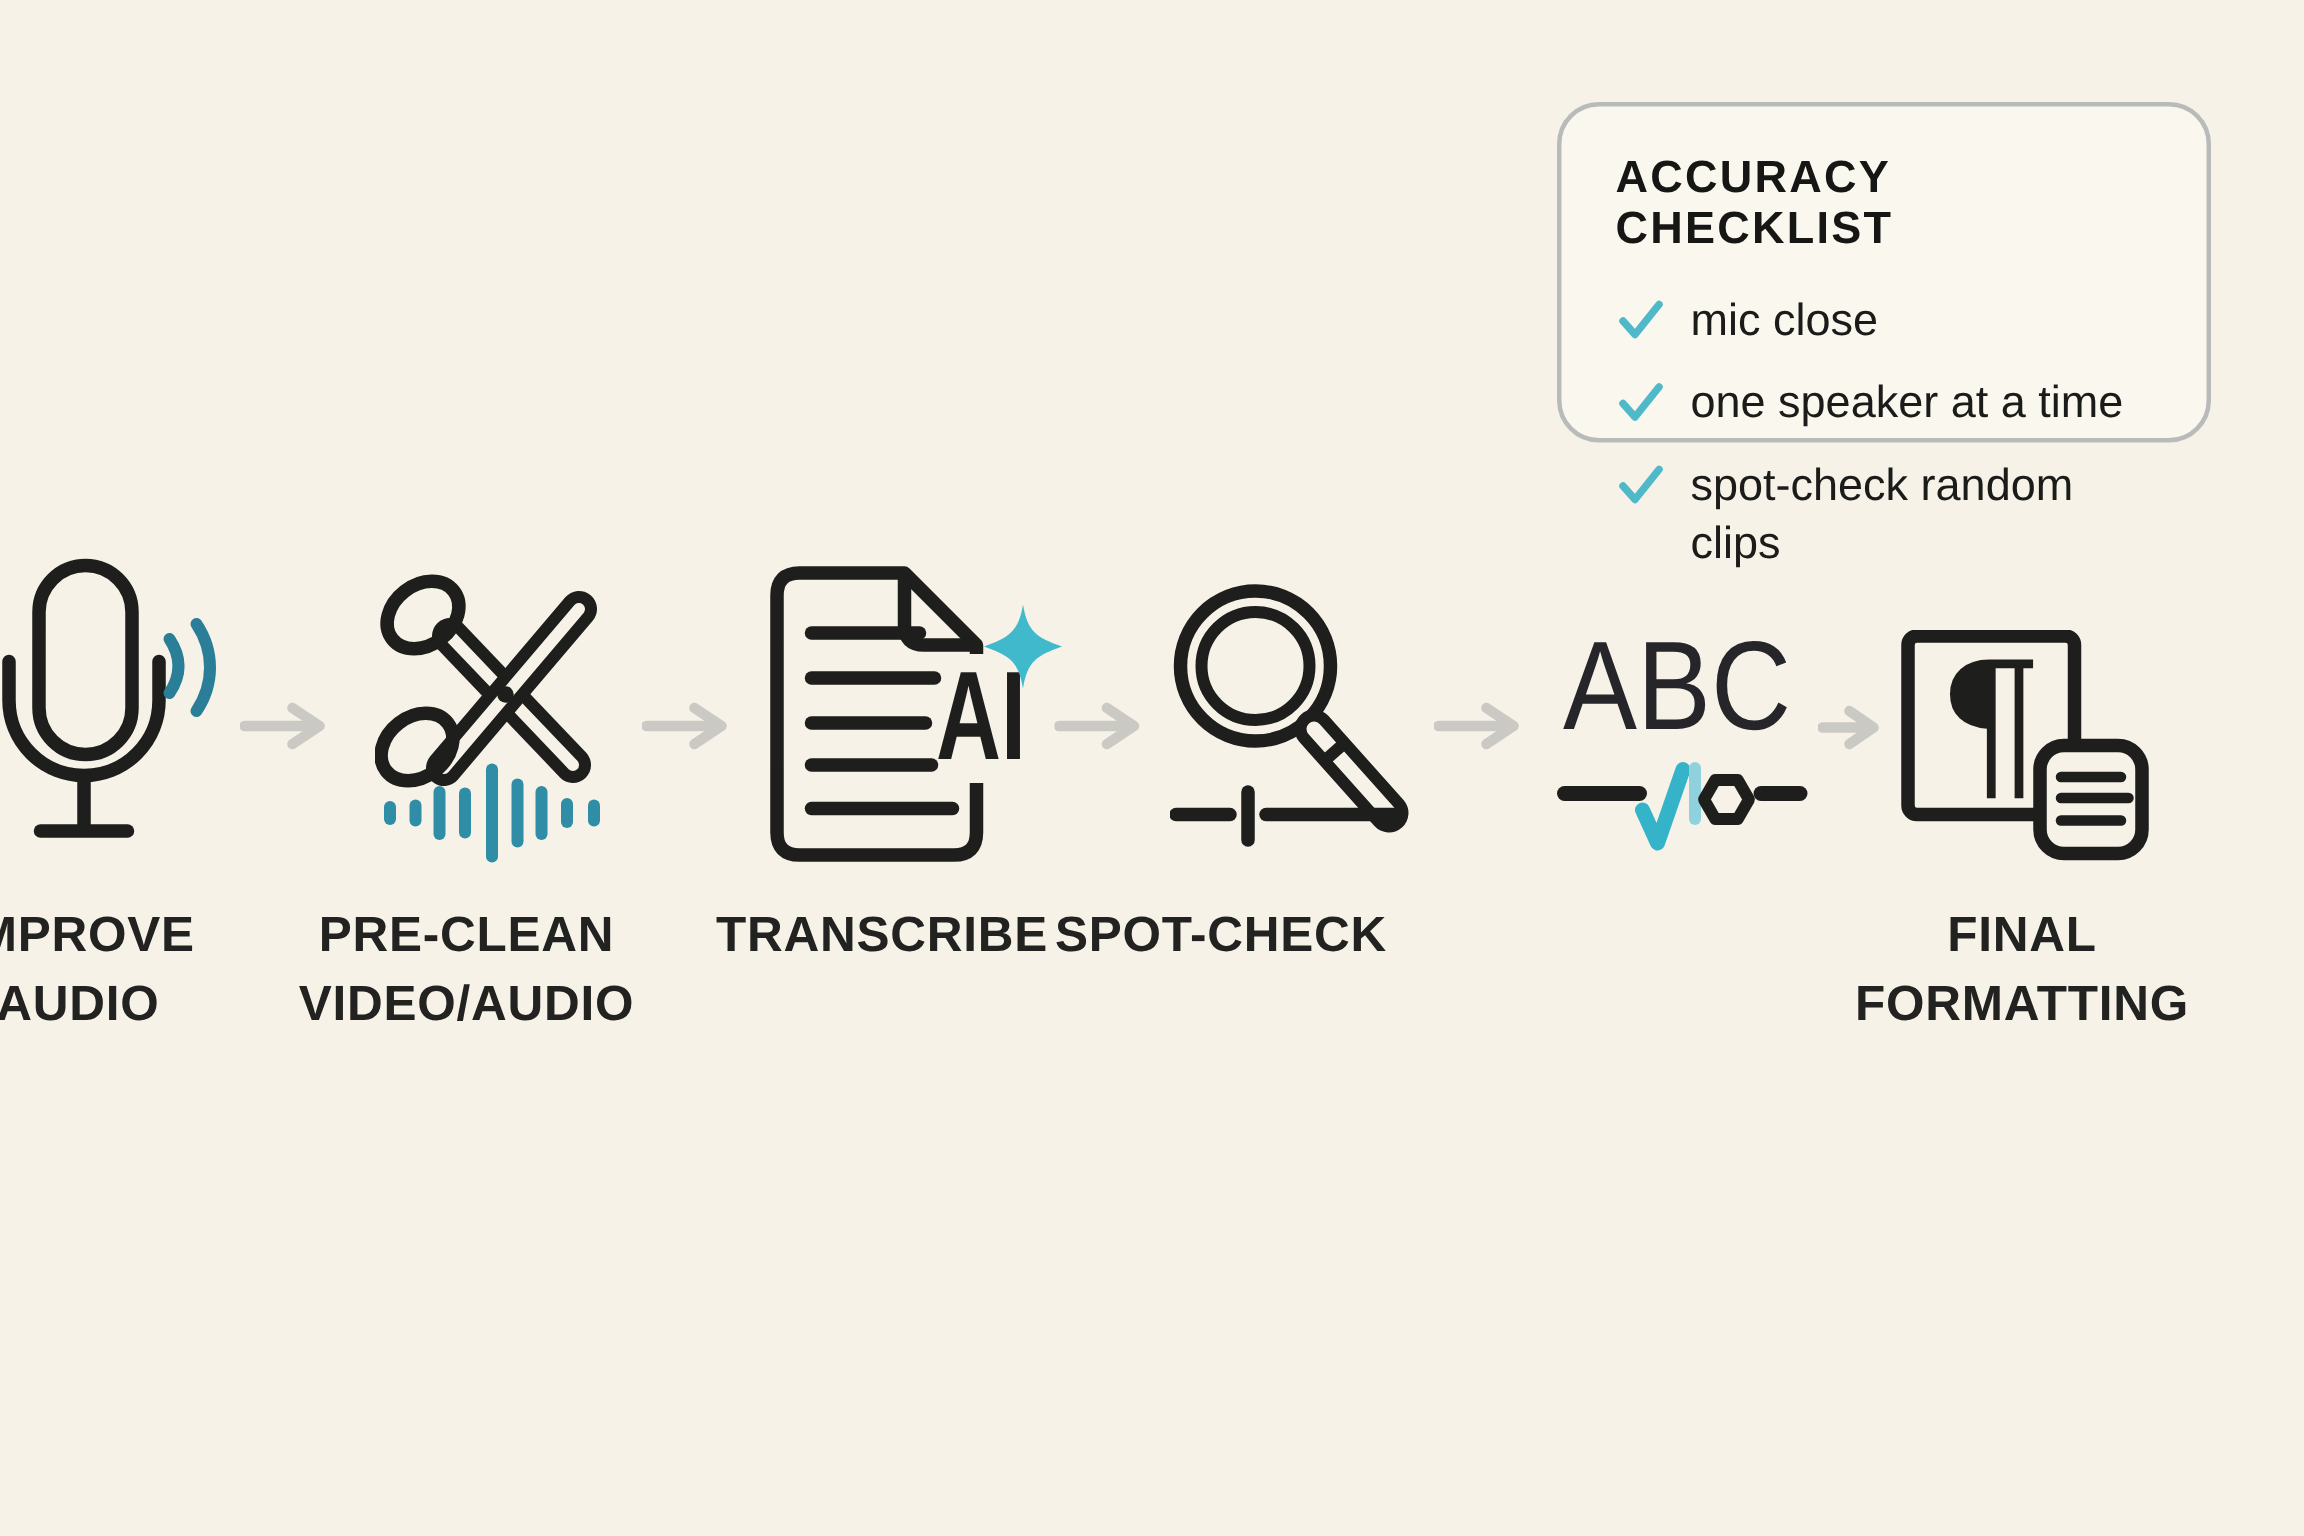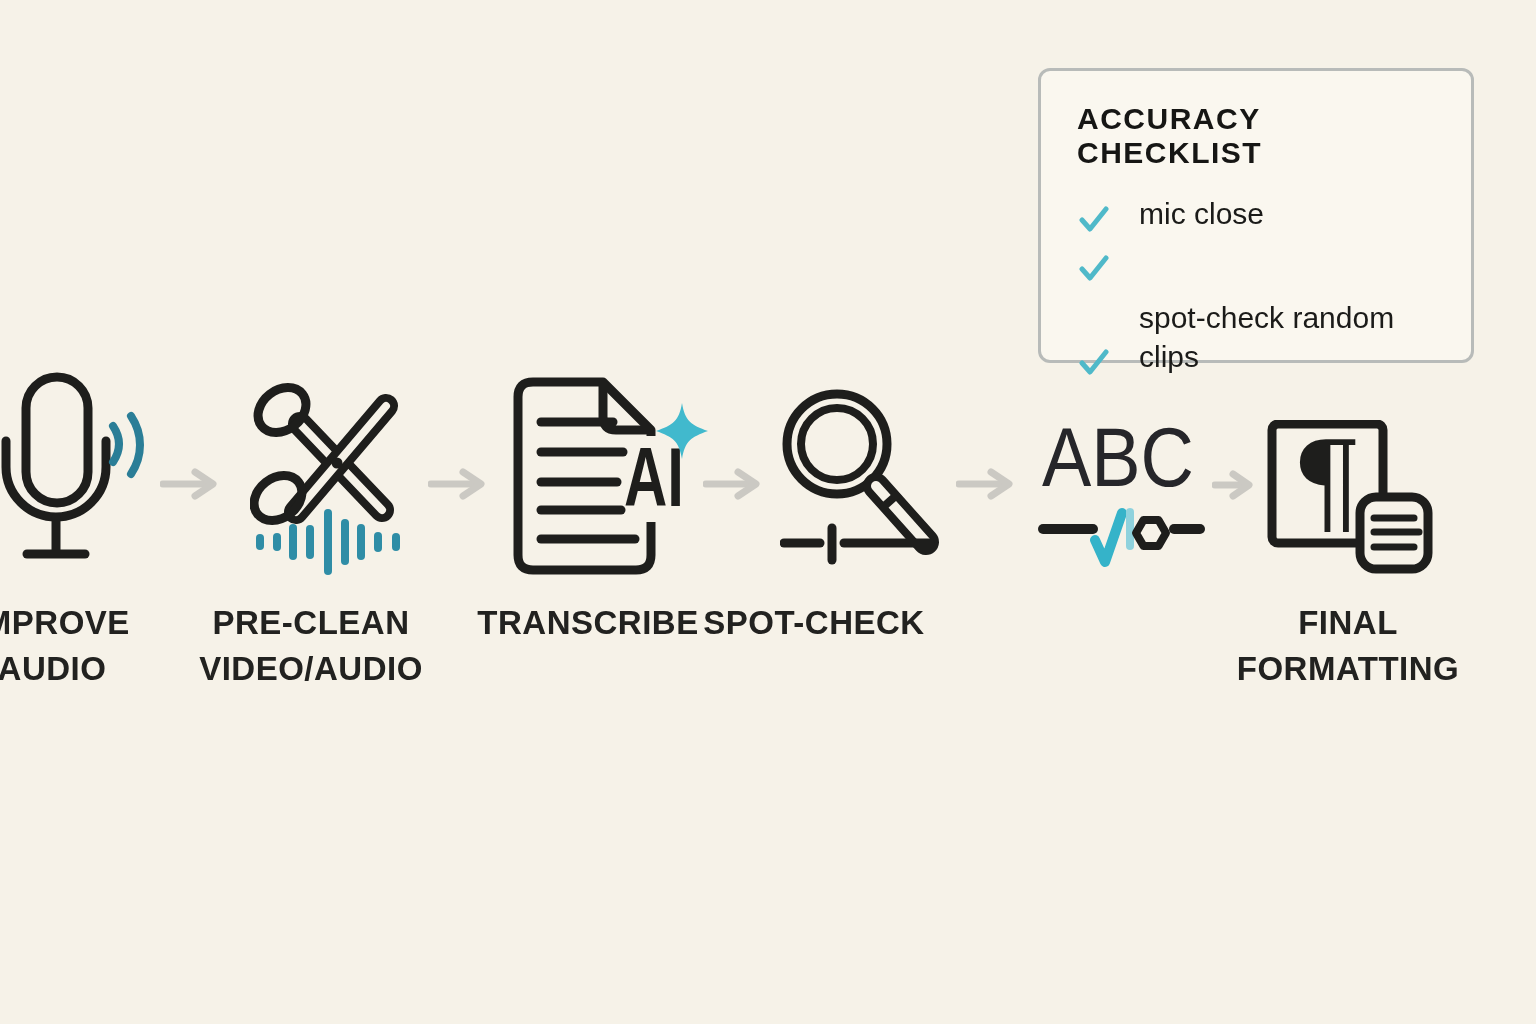--- a/index.html
+++ b/index.html
@@ -12,50 +12,51 @@
   .stage{position:absolute;inset:0;}
   .icon{position:absolute;}
   .arrow{position:absolute;}
   .step-label{
     position:absolute;top:600px;transform:translateX(-50%);
     font-weight:bold;font-size:33px;line-height:46px;letter-spacing:0.5px;
     text-align:center;color:#222220;white-space:nowrap;
   }
   .step-label span{display:block;}
   .panel{
-    position:absolute;left:1038px;top:68px;width:436px;height:295px;
+    position:absolute;left:1038px;top:68px;width:436px;height:227px;
     box-sizing:border-box;
-    background:#faf7ef;border:3px solid #b8bbb9;border-radius:12px;
+    background:#faf7ef;border:3px solid #b8bbb9;border-radius:28px;
     padding:31px 34px 0 36px;
   }
   .panel-title{
     font-weight:bold;font-size:30px;letter-spacing:1.5px;color:#161614;
     margin-bottom:24px;
   }
-  .cl-item{display:flex;align-items:flex-end;margin-bottom:16px;gap:12px;}
+  .cl-item{display:flex;align-items:flex-start;margin-bottom:16px;}
   .cl-item svg{flex:0 0 auto;margin:5px 18px 0 2px;}
   .cl-item span{font-size:30px;line-height:39px;color:#1b1b19;max-width:312px;}
 </style>
 </head>
 <body>
 
 <div class="stage">
 
   <div class="panel">
     <div class="panel-title">ACCURACY CHECKLIST</div>
     <div class="cl-item">
       <svg width="30" height="28" viewBox="0 0 30 28">
         <path d="M3,15 L11,24 L27,4" fill="none" stroke="#4fb9c9" stroke-width="5" stroke-linecap="round" stroke-linejoin="round"></path>
       </svg>
       <span>mic close</span>
     </div>
     <div class="cl-item">
       <svg width="30" height="28" viewBox="0 0 30 28">
         <path d="M3,15 L11,24 L27,4" fill="none" stroke="#4fb9c9" stroke-width="5" stroke-linecap="round" stroke-linejoin="round"></path>
       </svg>
+      <span>one speaker at a time</span>
     </div>
     <div class="cl-item">
       <svg width="30" height="28" viewBox="0 0 30 28">
         <path d="M3,15 L11,24 L27,4" fill="none" stroke="#4fb9c9" stroke-width="5" stroke-linecap="round" stroke-linejoin="round"></path>
       </svg>
       <span>spot-check random clips</span>
     </div>
   </div>
 
   <svg class="icon" style="left:0;top:372px" width="150" height="195" viewBox="0 0 150 195">

